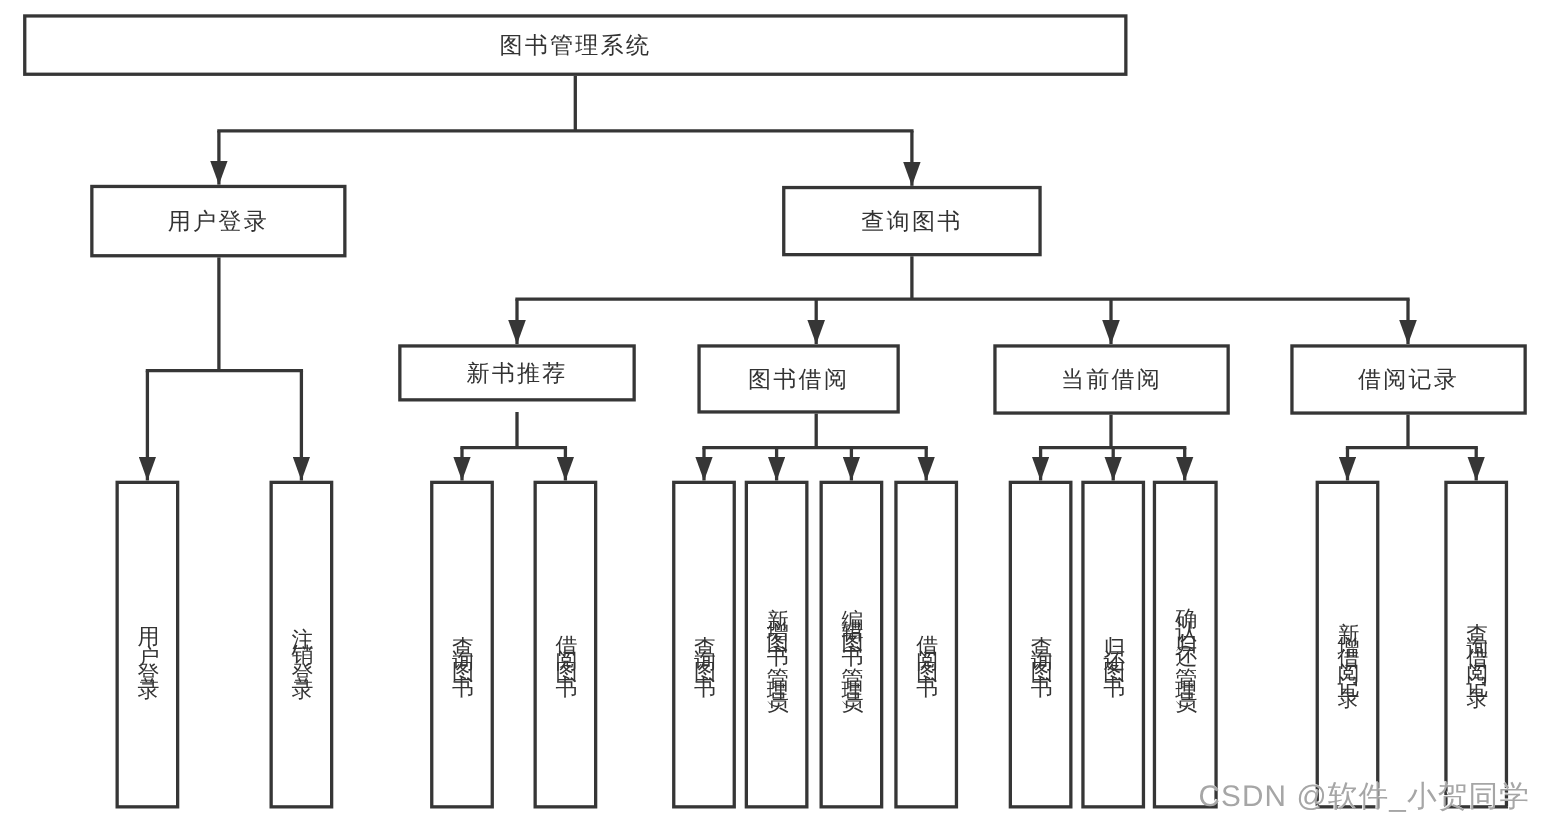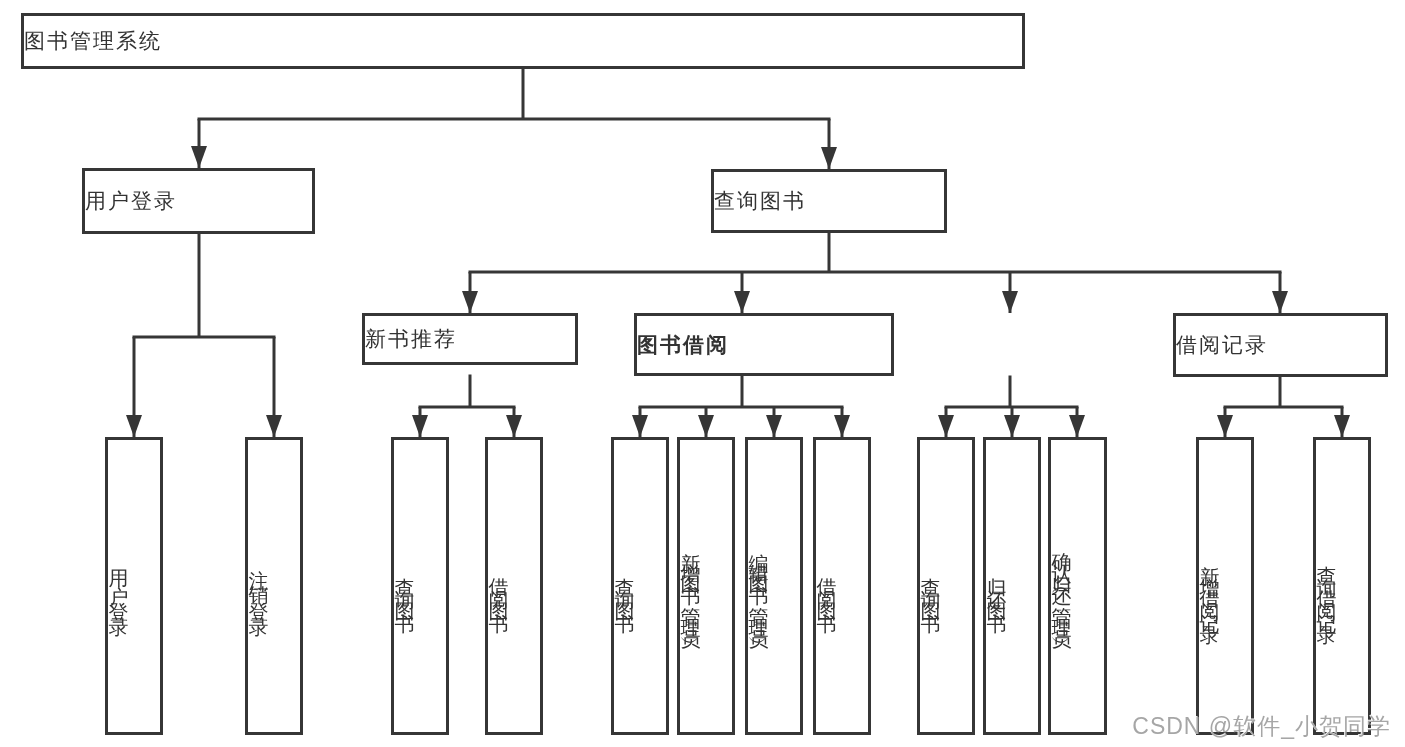--- a/index.html
+++ b/index.html
@@ -6,36 +6,36 @@
   .stage{
     position:relative;width:1405px;height:747px;
     background:var(--background,#fff);
     font-family:"Liberation Sans","DejaVu Sans",sans-serif;
     overflow:hidden;
   }
   .box{
     position:absolute;box-sizing:border-box;
     border:3px solid var(--line,#363636);
     background:#fff;color:var(--text,#333);
-    display:flex;align-items:center;
+    display:flex;align-items:center;justify-content:center;
   }
   .h{font-size:21px;letter-spacing:2px;white-space:nowrap;}
   .v span{
     writing-mode:vertical-rl;text-orientation:mixed;
     font-size:20px;line-height:1.05;letter-spacing:12px;
   }
   .v.ls16 span{letter-spacing:16px;}
   .v.ls11 span{letter-spacing:11px;}
   .svg-layer{position:absolute;left:0;top:0;width:1405px;height:747px;}
   .connector{stroke:var(--line,#363636);stroke-width:3;fill:none;}
   .trunk{stroke-linecap:square;}
   .arrowhead{fill:var(--line,#363636);}
   .watermark{
     position:absolute;right:14px;bottom:5px;
-    font-size:23px;letter-spacing:1px;white-space:nowrap;
+    font-size:27px;letter-spacing:1px;white-space:nowrap;
     color:var(--watermark,#a6a6a6);
     text-shadow:-1px -1px 0 rgba(255,255,255,.9);
   }
 </style>
 </head>
 <body>
 
 <div class="stage">
 
   <svg class="svg-layer" viewBox="0 0 1405 747" xmlns="http://www.w3.org/2000/svg">
@@ -87,22 +87,25 @@
   <div class="box h" style="left:82px;top:168px;width:233px;height:66px;">
     <span>用户登录</span>
   </div>
   <div class="box h" style="left:711px;top:169px;width:236px;height:64px;">
     <span>查询图书</span>
   </div>
 
   <div class="box h" style="left:362px;top:313px;width:216px;height:52px;">
     <span>新书推荐</span>
   </div>
-  <div class="box h" style="left:634px;top:313px;width:260px;height:63px;font-weight:bold;">
+  <div class="box h" style="left:634px;top:313px;width:184px;height:63px;">
     <span>图书借阅</span>
+  </div>
+  <div class="box h" style="left:903px;top:313px;width:215px;height:64px;">
+    <span>当前借阅</span>
   </div>
   <div class="box h" style="left:1173px;top:313px;width:215px;height:64px;">
     <span>借阅记录</span>
   </div>
 
   <div class="box v ls16" style="left:105px;top:437px;width:58px;height:298px;">
     <span>用户登录</span>
   </div>
   <div class="box v ls16" style="left:245px;top:437px;width:58px;height:298px;">
     <span>注销登录</span>

